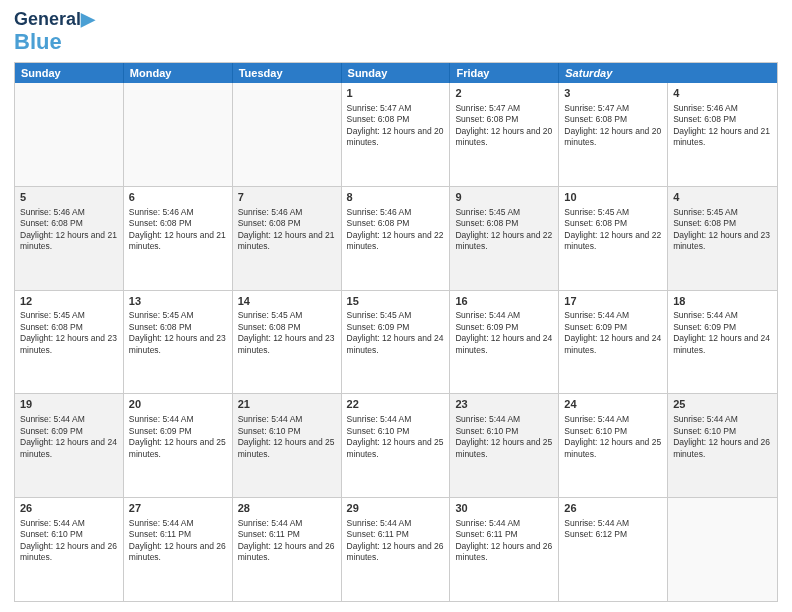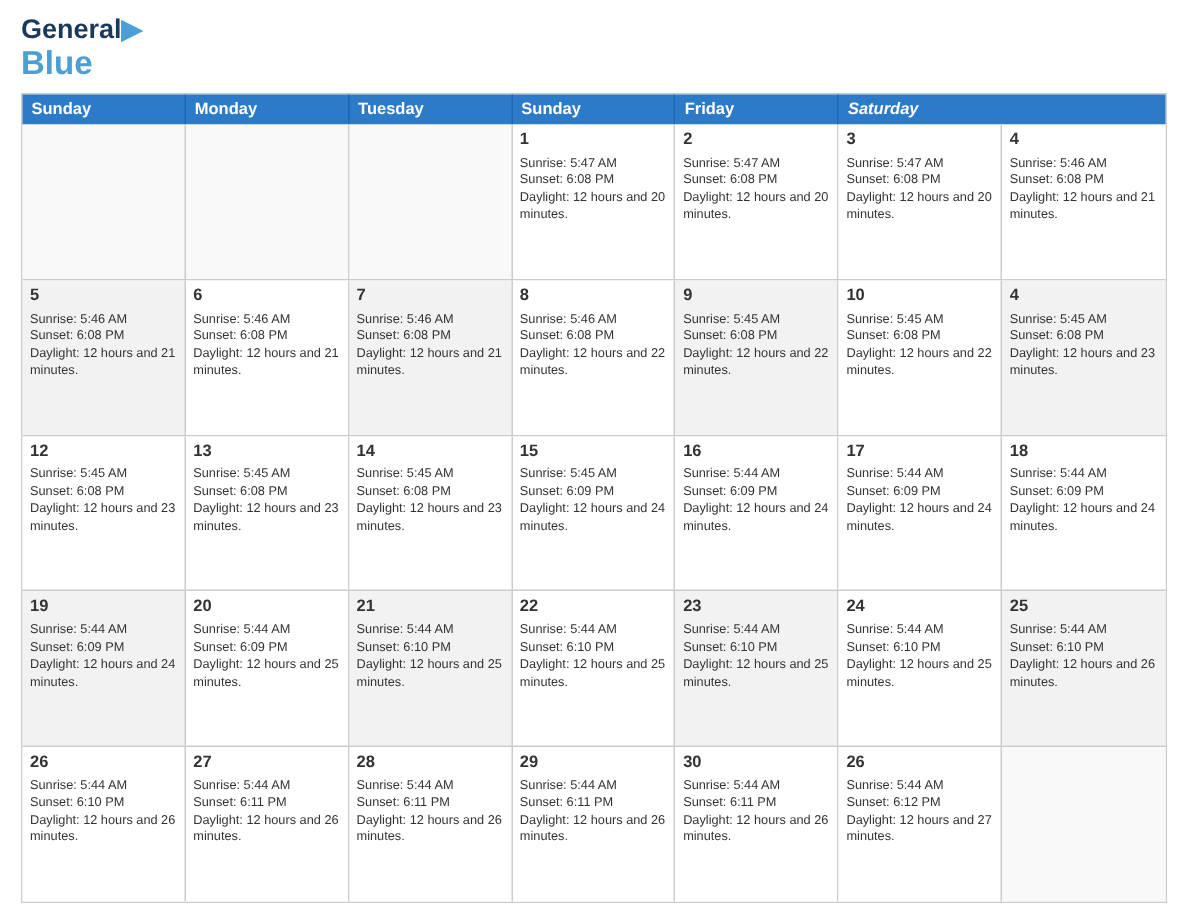--- a/index.html
+++ b/index.html
@@ -166,18 +166,18 @@
           <div class="cal-cell shaded"><span class="day-num">23</span><span>Sunrise: 5:44 AM</span><br><span>Sunset: 6:10 PM</span><br><span>Daylight: 12 hours and 25 minutes.</span></div>
           <div class="cal-cell"><span class="day-num">24</span><span>Sunrise: 5:44 AM</span><br><span>Sunset: 6:10 PM</span><br><span>Daylight: 12 hours and 25 minutes.</span></div>
           <div class="cal-cell shaded"><span class="day-num">25</span><span>Sunrise: 5:44 AM</span><br><span>Sunset: 6:10 PM</span><br><span>Daylight: 12 hours and 26 minutes.</span></div>
         </div>
         <div class="cal-row">
           <div class="cal-cell"><span class="day-num">26</span><span>Sunrise: 5:44 AM</span><br><span>Sunset: 6:10 PM</span><br><span>Daylight: 12 hours and 26 minutes.</span></div>
           <div class="cal-cell"><span class="day-num">27</span><span>Sunrise: 5:44 AM</span><br><span>Sunset: 6:11 PM</span><br><span>Daylight: 12 hours and 26 minutes.</span></div>
           <div class="cal-cell"><span class="day-num">28</span><span>Sunrise: 5:44 AM</span><br><span>Sunset: 6:11 PM</span><br><span>Daylight: 12 hours and 26 minutes.</span></div>
           <div class="cal-cell"><span class="day-num">29</span><span>Sunrise: 5:44 AM</span><br><span>Sunset: 6:11 PM</span><br><span>Daylight: 12 hours and 26 minutes.</span></div>
           <div class="cal-cell"><span class="day-num">30</span><span>Sunrise: 5:44 AM</span><br><span>Sunset: 6:11 PM</span><br><span>Daylight: 12 hours and 26 minutes.</span></div>
-          <div class="cal-cell"><span class="day-num">26</span><span>Sunrise: 5:44 AM</span><br><span>Sunset: 6:12 PM</span><br><span>Daylight: 12 hours and 27 minutes.</span></div>
+          <div class="cal-cell"><span class="day-num">26</span><span>Sunrise: 5:44 AM</span><br><span>Sunset: 6:12 PM</span><br></div>
           <div class="cal-cell empty"></div>
         </div>
       </div>
   </div>
 </div>
 
 </body></html>

